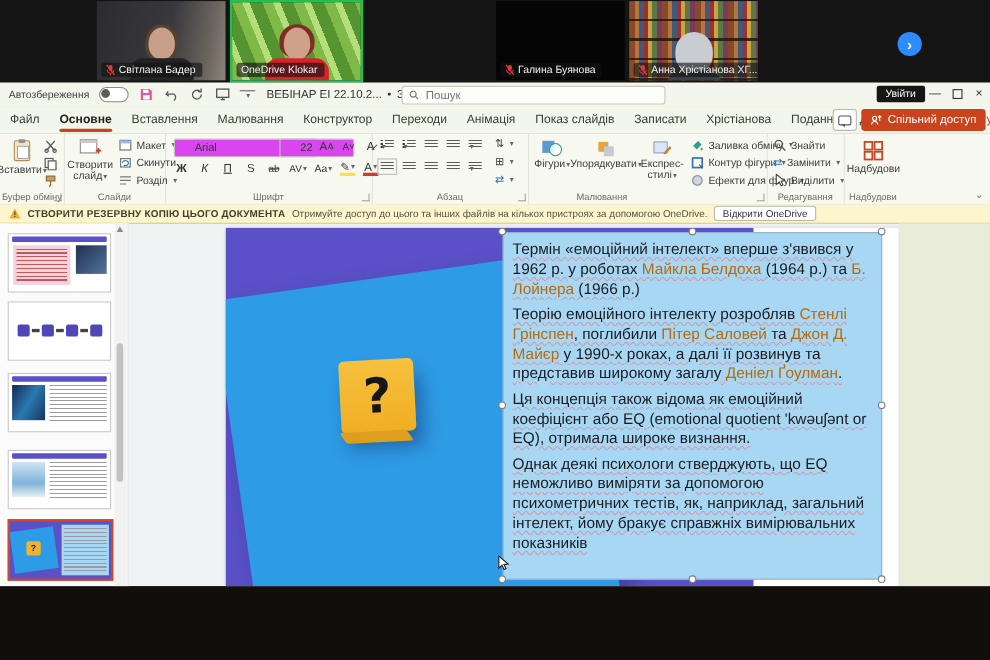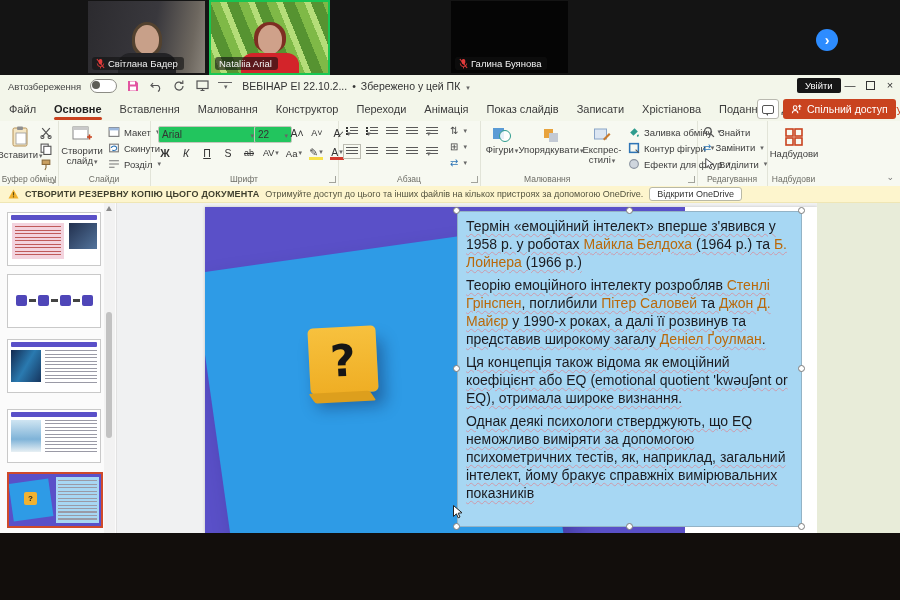--- a/index.html
+++ b/index.html
@@ -75,22 +75,22 @@
 
   
   #ribbon{left:0;top:121px;width:900px;height:65px;background:#f7f9f1;border-bottom:1px solid #dadcd0;}
   .rgroup{position:absolute;top:0;height:65px;border-right:1px solid #e2e4d8;}
   .rg-label{position:absolute;left:0;right:0;bottom:2px;text-align:center;font-size:8.5px;color:#6d6d66;white-space:nowrap;}
   .launcher{position:absolute;right:2px;bottom:3px;width:6px;height:6px;border-left:1px solid #8e8e86;border-bottom:1px solid #8e8e86;transform:rotate(-90deg);opacity:.8;}
   .bigbtn{position:absolute;display:flex;flex-direction:column;align-items:center;gap:2px;font-size:9.5px;color:#3c3c3c;text-align:center;line-height:1.1;}
   .smallrow{position:absolute;display:flex;align-items:center;gap:4px;font-size:9.5px;color:#3c3c3c;white-space:nowrap;}
   .chev::after{content:"▾";font-size:7px;color:#666;margin-left:1px;}
   .fbtn{display:inline-flex;align-items:center;justify-content:center;min-width:14px;height:14px;font-size:10.5px;color:#333;}
-  .selbox{display:flex;align-items:center;justify-content:space-between;background:#22c55e;border:1px solid #c6c6bc;
-          border-radius:2px;height:15px;font-size:10px;color:#333;padding:0 3px;}
+  .selbox{display:flex;align-items:center;justify-content:space-between;background:#d946ef;border:1px solid #c6c6bc;
+          border-radius:2px;height:15px;font-size:10px;color:#333;padding:0 18px;}
   .ibars{width:12px;height:9px;background:repeating-linear-gradient(180deg,#5a5a5a 0 1px,rgba(0,0,0,0) 1px 3px);}
   .ibars.dots{background:
       repeating-linear-gradient(180deg,#333 0 1.5px,rgba(0,0,0,0) 1.5px 3px) 0 0/2px 9px no-repeat,
       repeating-linear-gradient(180deg,#5a5a5a 0 1px,rgba(0,0,0,0) 1px 3px) 4px 0/8px 9px no-repeat;}
   .sicon{width:12px;height:12px;display:inline-flex;align-items:center;justify-content:center;}
 
   
   #onedrive-bar{left:0;top:186px;width:900px;height:17px;background:#fdf5cd;display:flex;align-items:center;gap:6px;
       padding-left:8px;font-size:9px;color:#53533f;border-bottom:1px solid #efe6b5;box-sizing:border-box;}
   #onedrive-bar b{color:#3f3f2e;font-size:9px;letter-spacing:.2px;}
@@ -151,31 +151,45 @@
           <span>Світлана Бадер</span>
         </div>
       </div>
       <div class="tile tile-2 active" style="left: 209px;">
         <div class="person">
           <div class="hair"></div>
           <div class="head"></div>
           <div class="body"></div>
         </div>
         <div class="vname">
-          <span>Nataliia Arial</span>
+          <span>OneDrive Klokar</span>
         </div>
       </div>
       <div class="tile tile-4" style="left: 451px;">
         <div class="vname">
           <svg class="micoff" viewBox="0 0 10 12">
             <rect x="3" y="1" width="4" height="6" rx="2" fill="#e23b3b"></rect>
             <path d="M1.5 6 a3.5 3.5 0 0 0 7 0 M5 9.5 v2" stroke="#e23b3b" fill="none"></path>
             <path d="M1 1 L9 11" stroke="#e23b3b" stroke-width="1.3"></path>
           </svg>
           <span>Галина Буянова</span>
+        </div>
+      </div>
+      <div class="tile tile-5" style="left: 572px;">
+        <div class="person">
+          <div class="hair"></div>
+          <div class="body"></div>
+        </div>
+        <div class="vname">
+          <svg class="micoff" viewBox="0 0 10 12">
+            <rect x="3" y="1" width="4" height="6" rx="2" fill="#e23b3b"></rect>
+            <path d="M1.5 6 a3.5 3.5 0 0 0 7 0 M5 9.5 v2" stroke="#e23b3b" fill="none"></path>
+            <path d="M1 1 L9 11" stroke="#e23b3b" stroke-width="1.3"></path>
+          </svg>
+          <span>Анна Хрістіанова ХГ...</span>
         </div>
       </div>
     </div>
   <div class="abs" id="next-page-btn">›</div>
 
   <div class="abs" id="titlebar">
     <div class="qat">
       <span style="font-size:9.5px;">Автозбереження</span>
       <span class="toggle"></span>
       <span class="qicon">
@@ -203,20 +217,27 @@
             <path d="M4.5 10.5 h4 M6.5 8.5 v2" stroke="#555" stroke-width="1.2"></path>
           </svg>
       </span>
       <span class="qicon chev" style="border-top:1px solid #666;height:7px;"></span>
     </div>
     <div id="doc-title-wrap">
       <span>ВЕБІНАР ЕІ 22.10.2...</span>
       <span>•</span>
       <span>Збережено у цей ПК</span>
       <span class="chev"></span>
+    </div>
+    <div id="search-box">
+      <svg width="9" height="9" viewBox="0 0 10 10">
+          <circle cx="4" cy="4" r="3" fill="none" stroke="#777" stroke-width="1.2"></circle>
+          <path d="M6.3 6.3 L9 9" stroke="#777" stroke-width="1.2"></path>
+        </svg>
+      <input type="text" placeholder="Пошук" style="">
     </div>
     <div id="signin-btn">Увійти</div>
     <div class="winctl" style="left:842px;">—</div>
     <div class="winctl" id="win-restore" style="left:862px;">
         <i></i>
       </div>
     <div class="winctl" style="left:882px;">×</div>
   </div>
 
   <div class="abs" id="tabrow">
@@ -506,21 +527,21 @@
     </div>
 
     <div id="slide">
       <div id="photo">
         <div id="bluesq"></div>
         <div id="cube">
           <span id="cube-q">?</span>
         </div>
       </div>
       <div id="textbox">
-          <p><span>Термін «емоційний інтелект» вперше з'явився у 1958 р. у роботах </span><span class="em">Майкла Белдоха</span><span> (1964 р.) та </span><span class="em">Б. Лойнера</span><span> (1966 р.)</span></p>
+          <p><span>Термін «емоційний інтелект» вперше з'явився у 1962 р. у роботах </span><span class="em">Майкла Белдоха</span><span> (1964 р.) та </span><span class="em">Б. Лойнера</span><span> (1966 р.)</span></p>
           <p><span>Теорію емоційного інтелекту розробляв </span><span class="em">Стенлі Грінспен</span><span>, поглибили </span><span class="em">Пітер Саловей</span><span> та </span><span class="em">Джон Д. Майєр</span><span> у 1990-х роках, а далі її розвинув та представив широкому загалу </span><span class="em">Деніел Ґоулман</span><span>.</span></p>
           <p><span>Ця концепція також відома як емоційний коефіцієнт або EQ (emotional quotient 'kwəuʃənt or EQ), отримала широке визнання.</span></p>
           <p><span>Однак деякі психологи стверджують, що EQ неможливо виміряти за допомогою психометричних тестів, як, наприклад, загальний інтелект, йому бракує справжніх вимірювальних показників</span></p>
         </div>
 
       <div class="hdl" style="left:248px;top:0px;"></div>
       <div class="hdl" style="left:421px;top:0px;"></div>
       <div class="hdl" style="left:593px;top:0px;"></div>
       <div class="hdl" style="left:248px;top:158px;"></div>
       <div class="hdl" style="left:593px;top:158px;"></div>

